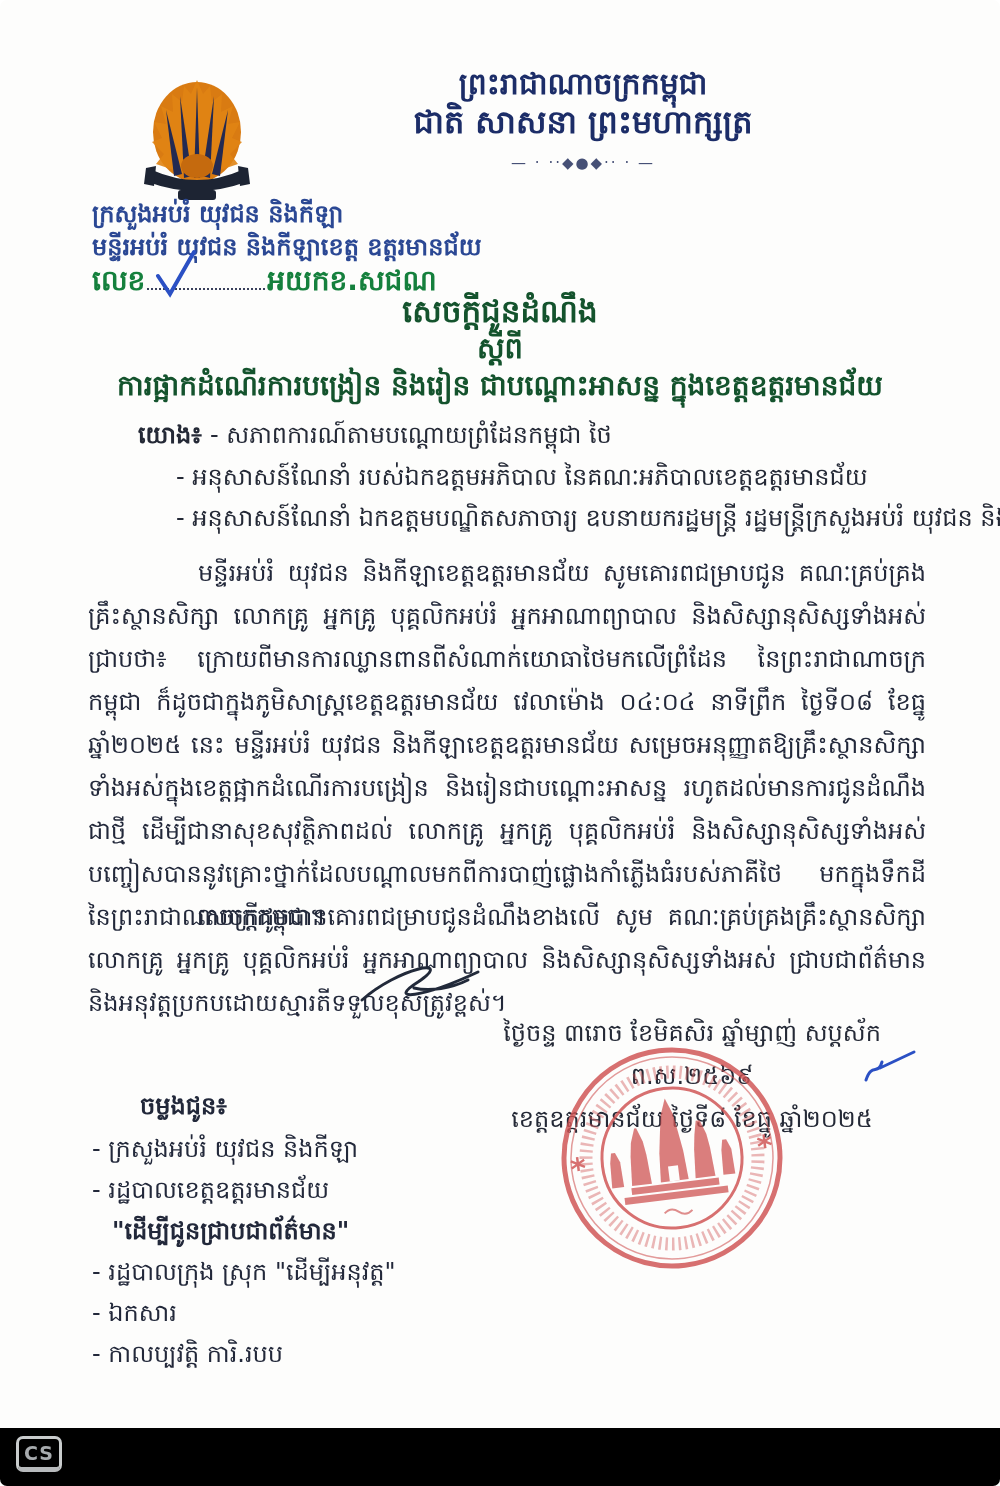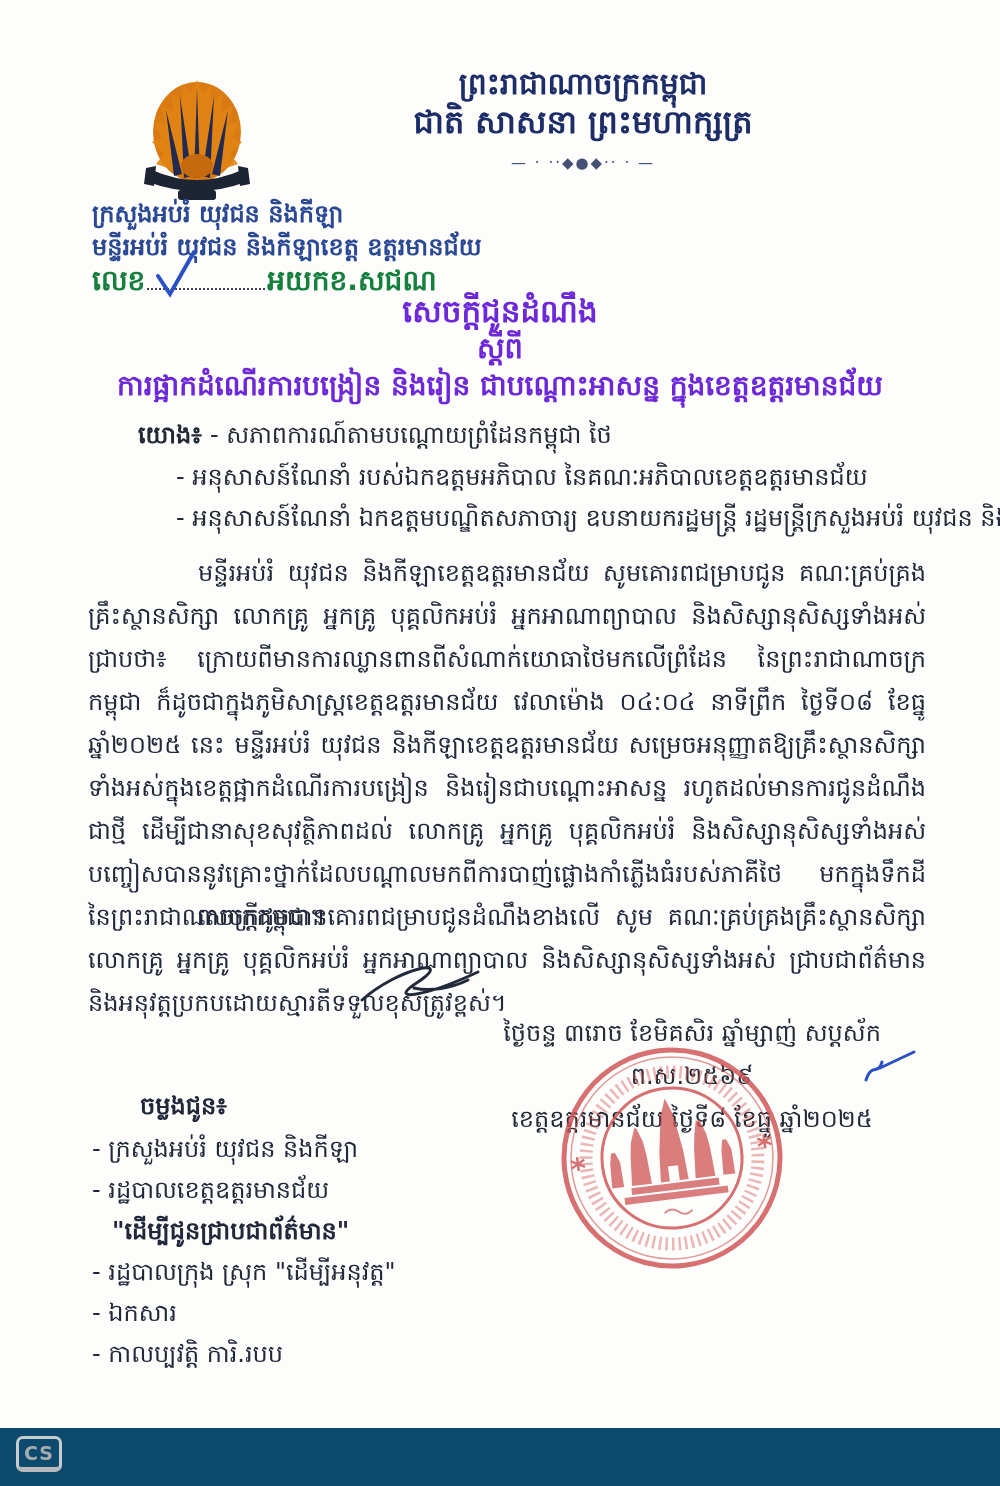--- a/index.html
+++ b/index.html
@@ -3,36 +3,37 @@
 <meta charset="utf-8">
 <style>
   html,body{margin:0;padding:0;background:#ffffff;}
   .page{
     position:relative;
     width:1000px;height:1486px;
     background:#fdfdfc;
     font-family:"DejaVu Sans","Liberation Sans",sans-serif;
     color:#242936;
     overflow:hidden;
+    border-radius:7px;
   }
   
   .logo{position:absolute;left:140px;top:74px;width:114px;height:132px;}
   
   .royal-header{position:absolute;left:398px;top:64px;width:370px;text-align:center;}
   .kingdom{font-size:30px;font-weight:700;color:#1c2d68;line-height:40px;}
   .motto{font-size:32px;font-weight:700;color:#1c2d68;line-height:36px;}
   .ornament{margin-top:14px;font-size:15px;color:#27335f;letter-spacing:2px;opacity:.85;}
   
   .letterhead{position:absolute;left:92px;top:198px;width:470px;}
   .lh-line{font-size:24px;font-weight:700;color:#2b4894;line-height:33px;white-space:nowrap;}
   .number-row{position:relative;font-size:28px;font-weight:700;color:#15803d;line-height:33px;white-space:nowrap;}
   .dots{display:inline-block;width:118px;border-bottom:2px dotted #39405c;height:18px;margin:0 2px;}
   .pen-check{position:absolute;left:62px;top:-16px;}
   
-  .title-block{position:absolute;left:0;top:292px;width:1000px;text-align:center;color:#6d28d9;}
+  .title-block{position:absolute;left:0;top:292px;width:1000px;text-align:center;color:#14532d;}
   .title-1{font-size:31px;font-weight:700;line-height:38px;}
   .title-2{font-size:29px;font-weight:700;line-height:36px;}
   .title-3{font-size:28px;font-weight:700;line-height:40px;}
   
   .refs{position:absolute;left:138px;top:420px;width:800px;font-size:24px;line-height:30px;}
   .ref-row{white-space:nowrap;margin-bottom:12px;}
   .ref-label{font-weight:700;margin-right:8px;}
   .ref-indent{margin-left:38px;margin-bottom:11px;white-space:nowrap;}
   
   .para{position:absolute;left:88px;width:838px;font-size:24px;line-height:43px;
@@ -46,21 +47,21 @@
   .pen-initial{position:absolute;left:862px;top:1046px;}
   
   .stamp{position:absolute;left:554px;top:1040px;width:236px;height:236px;
          transform:rotate(-7deg);opacity:.82;pointer-events:none;}
   
   .cc{position:absolute;left:92px;top:1086px;width:420px;font-size:24px;line-height:41px;color:#22283a;}
   .cc-label{font-weight:700;margin-left:48px;margin-bottom:2px;}
   .cc-item{white-space:nowrap;}
   .cc-quote{margin-left:20px;font-weight:600;}
   
-  .footer{position:absolute;left:0;bottom:0;width:1000px;height:58px;background:#0c4a6e;}
+  .footer{position:absolute;left:0;bottom:0;width:1000px;height:58px;background:#000000;}
   .cs-badge{position:absolute;left:16px;top:8px;width:46px;height:36px;
             border:3px solid #c9cccd;border-bottom:5px solid #b7babc;border-radius:7px;
             box-sizing:border-box;display:flex;align-items:center;justify-content:center;
             font-size:19px;font-weight:700;color:#a7abae;letter-spacing:1px;}
   .cs-text{position:absolute;left:76px;top:13px;font-size:24px;color:#c6c9cb;}
 </style>
 </head>
 <body>
 
 <div class="page">

